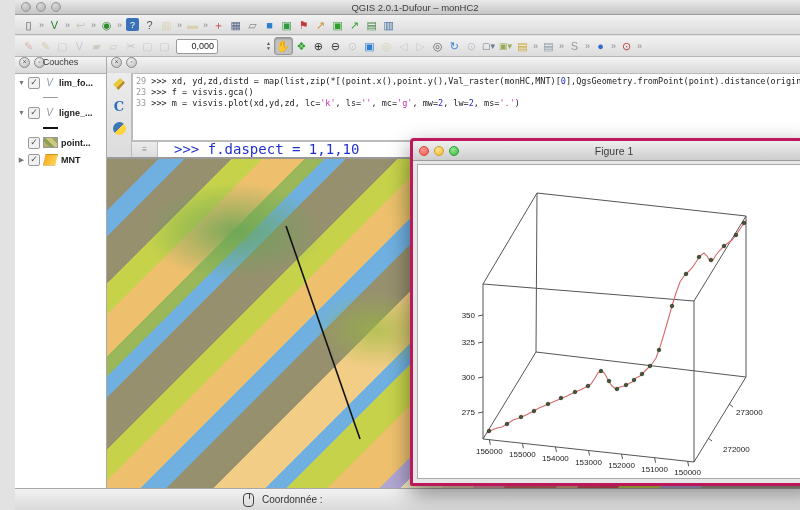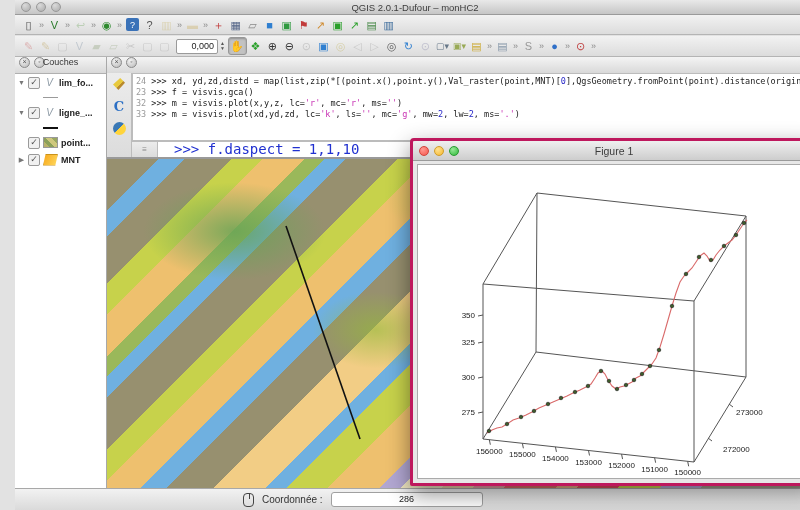--- a/index.html
+++ b/index.html
@@ -25,21 +25,21 @@
     border-bottom:1px solid #b4b4b4;display:flex;align-items:center;
     padding-left:5px;box-sizing:border-box;}
   .tb1{top:15px;height:20px;}
   .tb2{top:36px;height:21px;}
   .tbtn{width:17px;height:16px;display:inline-flex;align-items:center;justify-content:center;
     font-size:11px;line-height:16px;border-radius:3px;flex:0 0 auto;cursor:default;}
   .tbtn.sm{font-size:9px;}
   .tbtn.dim{opacity:.4;}
   .tbtn.pressed{background:#c2c2c2;border:1px solid #979797;box-shadow:inset 0 1px 2px rgba(0,0,0,.25);}
   .tsep{color:#8a8a8a;font-size:9px;padding:0 2px;flex:0 0 auto;}
-  .spinbox{display:inline-flex;align-items:center;margin:0 3px;flex:0 0 auto;}
+  .spinbox{display:inline-flex;align-items:center;margin:0 3px;flex:0 0 auto;gap:46px;}
   .spinval{width:34px;height:13px;background:#fff;border:1px solid #9a9a9a;border-radius:2px;
     font-size:9px;text-align:right;padding:0 3px;line-height:13px;color:#222;}
   .spinarrows{display:flex;flex-direction:column;margin-left:2px;font-size:5px;color:#555;line-height:5px;}
 
   
   .layers{left:0;top:57px;width:92px;bottom:22px;background:#fff;border-right:1px solid #a8a8a8;box-sizing:border-box;}
   .dockhead{height:16px;background:linear-gradient(#f4f4f4,#d9d9d9);border-bottom:1px solid #b0b0b0;
     display:flex;align-items:flex-start;position:relative;}
   .dockbtn{width:9px;height:9px;border-radius:50%;background:radial-gradient(circle at 35% 30%,#f2f2f2,#b9b9b9);
     border:1px solid #8a8a8a;margin-left:4px;font-size:7px;line-height:8px;text-align:center;color:#555;flex:0 0 auto;}
@@ -263,23 +263,22 @@
         </span>
       <span class="ctool">
           <span class="cicon">C</span>
         </span>
       <span class="ctool">
           <span class="pyicon"></span>
         </span>
     </div>
     <div class="con-main">
       <div class="code" id="code-area">
-          <div class="cline"><span class="ln">24 </span><span class="pr">&gt;&gt;&gt; </span><span class="pl">xd, yd,zd,distd = map(list,zip(*[(point.x(),point.y(),Val_raster(point,MNT)[</span><span class="nu">0</span><span class="pl">],QgsGeometry.fromPoint(point).distance(origine))</span></div>
+          <div class="cline"><span class="ln">29 </span><span class="pr">&gt;&gt;&gt; </span><span class="pl">xd, yd,zd,distd = map(list,zip(*[(point.x(),point.y(),Val_raster(monHC,MNT)[</span><span class="nu">0</span><span class="pl">],QgsGeometry.fromPoint(point).distance(origine))</span></div>
           <div class="cline"><span class="ln">23 </span><span class="pr">&gt;&gt;&gt; </span><span class="pl">f = visvis.gca()</span></div>
-          <div class="cline"><span class="ln">32 </span><span class="pr">&gt;&gt;&gt; </span><span class="pl">m = visvis.plot(x,y,z, lc=</span><span class="st">'r'</span><span class="pl">, mc=</span><span class="st">'r'</span><span class="pl">, ms=</span><span class="st">''</span><span class="pl">)</span></div>
           <div class="cline"><span class="ln">33 </span><span class="pr">&gt;&gt;&gt; </span><span class="pl">m = visvis.plot(xd,yd,zd, lc=</span><span class="st">'k'</span><span class="pl">, ls=</span><span class="st">''</span><span class="pl">, mc=</span><span class="st">'g'</span><span class="pl">, mw=</span><span class="nu">2</span><span class="pl">, lw=</span><span class="nu">2</span><span class="pl">, ms=</span><span class="st">'.'</span><span class="pl">)</span></div>
         </div>
       <div class="con-input-row">
         <span class="inp-icon">≡</span>
         <div class="con-input" style="flex:1">&gt;&gt;&gt; f.daspect = 1,1,10</div>
       </div>
     </div>
     <div class="con-scroll">
       <span>▲</span>
       <span>▼</span>
@@ -289,21 +288,20 @@
 
 <div class="abs map">
   <svg class="mapsvg" id="map-overlay" width="708" height="330">
       <line x1="179" y1="67" x2="253" y2="280" stroke="#111" stroke-width="1.6"></line>
     </svg>
 </div>
 
 <div class="abs statusbar">
   <span class="mouse-ico"></span>
   <span class="coordlabel">Coordonnée :</span>
-  <span class="coordfield">286</span>
 </div>
 
 <div class="abs figwin">
   <div class="figtitle">
     <div class="tl-group">
       <span class="tl red"></span>
       <span class="tl yel"></span>
       <span class="tl grn"></span>
     </div>
     <div class="win-title" style="font-size:10.5px">Figure 1</div>

